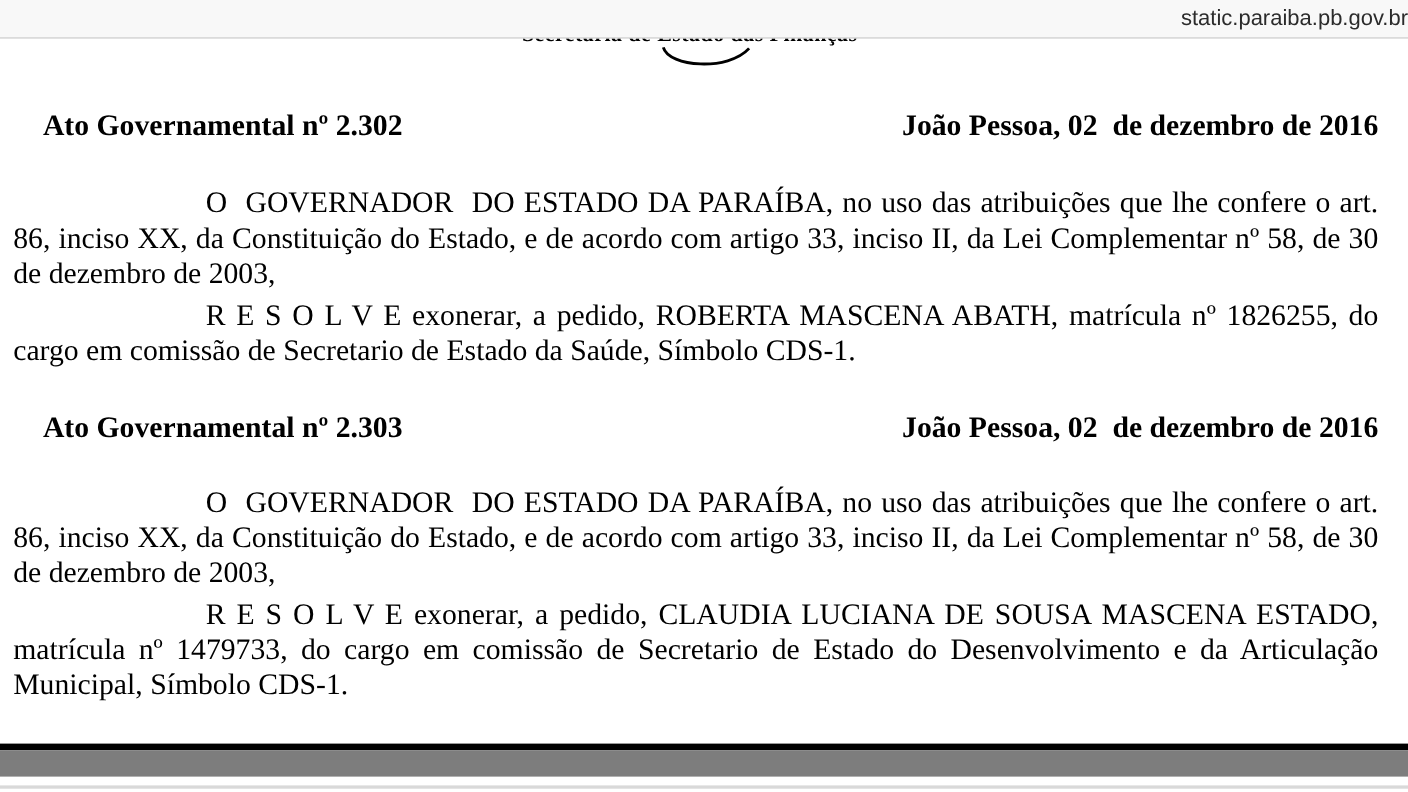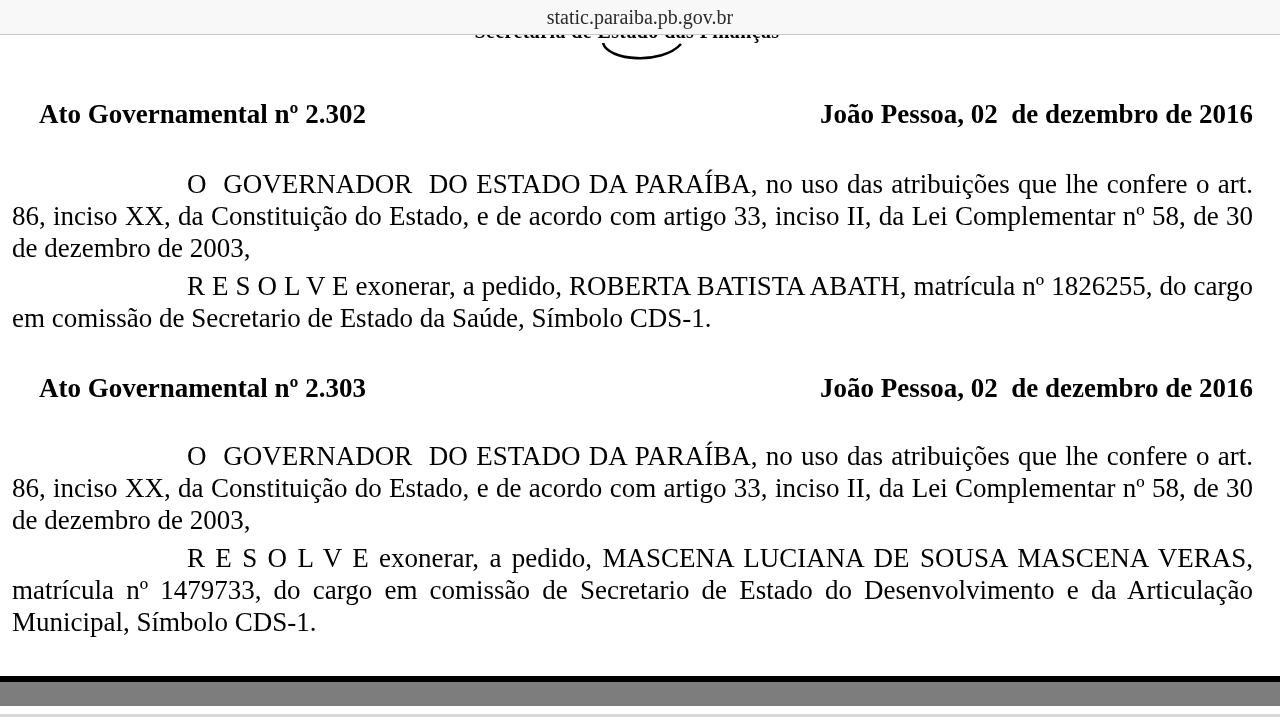--- a/index.html
+++ b/index.html
@@ -7,22 +7,22 @@
     width: 1280px; height: 720px; overflow: hidden;
     background: #ffffff; color: #000;
     font-family: "Liberation Serif", "DejaVu Serif", serif;
     position: relative;
   }
 
   
   .address-bar {
     position: absolute; top: 0; left: 0; right: 0; height: 34px;
     background: #f8f8f8; border-bottom: 1px solid #c9c9c9;
-    display: flex; align-items: center; justify-content: center;
-    font-family: Liberation Serif, serif;
+    display: flex; align-items: center; justify-content: flex-end;
+    font-family: Liberation Sans, sans-serif;
     font-size: 20px; color: #2b2b2b; z-index: 5;
   }
 
   
   .letterhead-text {
     position: absolute; top: 21px; left: 0; width: 100%;
     text-align: center; font-weight: bold; font-size: 20px; line-height: 20px;
     letter-spacing: 0.4px; z-index: 1; transform: translateX(-13px);
   }
   .letterhead-curve {
@@ -66,29 +66,29 @@
 </svg>
 
 <div class="doc-body">
 
   <section class="act-1">
     <div class="act-header">
       <span>Ato Governamental nº 2.302</span>
       <span>João Pessoa, 02&nbsp; de dezembro de 2016</span>
     </div>
     <p class="preamble"><b>O&nbsp; GOVERNADOR&nbsp; DO ESTADO DA PARAÍBA,</b><span> no uso das atribuições que lhe confere o art. 86, inciso XX, da Constituição do Estado, e de acordo com artigo 33, inciso II, da Lei Complementar nº 58, de 30 de dezembro de 2003,</span></p>
-    <p class="resolve"><b>R E S O L V E</b><span> exonerar, a pedido, </span><b>ROBERTA BATISTA ABATH</b><span>, matrícula nº 1826255, do cargo em comissão de Secretario de Estado da Saúde, Símbolo CDS-1.</span></p>
+    <p class="resolve"><b>R E S O L V E</b><span> exonerar, a pedido, </span><b>ROBERTA MASCENA ABATH</b><span>, matrícula nº 1826255, do cargo em comissão de Secretario de Estado da Saúde, Símbolo CDS-1.</span></p>
   </section>
 
   <section class="act-2">
     <div class="act-header">
       <span>Ato Governamental nº 2.303</span>
       <span>João Pessoa, 02&nbsp; de dezembro de 2016</span>
     </div>
     <p class="preamble"><b>O&nbsp; GOVERNADOR&nbsp; DO ESTADO DA PARAÍBA,</b><span> no uso das atribuições que lhe confere o art. 86, inciso XX, da Constituição do Estado, e de acordo com artigo 33, inciso II, da Lei Complementar nº 58, de 30 de dezembro de 2003,</span></p>
-    <p class="resolve"><b>R E S O L V E</b><span> exonerar, a pedido, </span><b>MASCENA LUCIANA DE SOUSA MASCENA VERAS</b><span>, matrícula nº 1479733, do cargo em comissão de Secretario de Estado do Desenvolvimento e da Articulação Municipal, Símbolo CDS-1.</span></p>
+    <p class="resolve"><b>R E S O L V E</b><span> exonerar, a pedido, </span><b>CLAUDIA LUCIANA DE SOUSA MASCENA ESTADO</b><span>, matrícula nº 1479733, do cargo em comissão de Secretario de Estado do Desenvolvimento e da Articulação Municipal, Símbolo CDS-1.</span></p>
   </section>
 
 </div>
 
 <div class="sep-black"></div>
 <div class="sep-gray"></div>
 <div class="sep-line"></div>
 
 </body></html>

